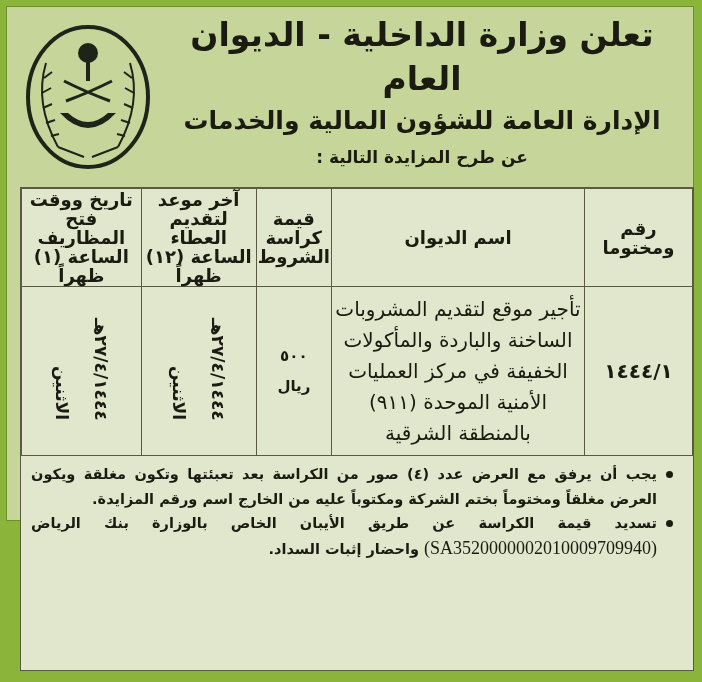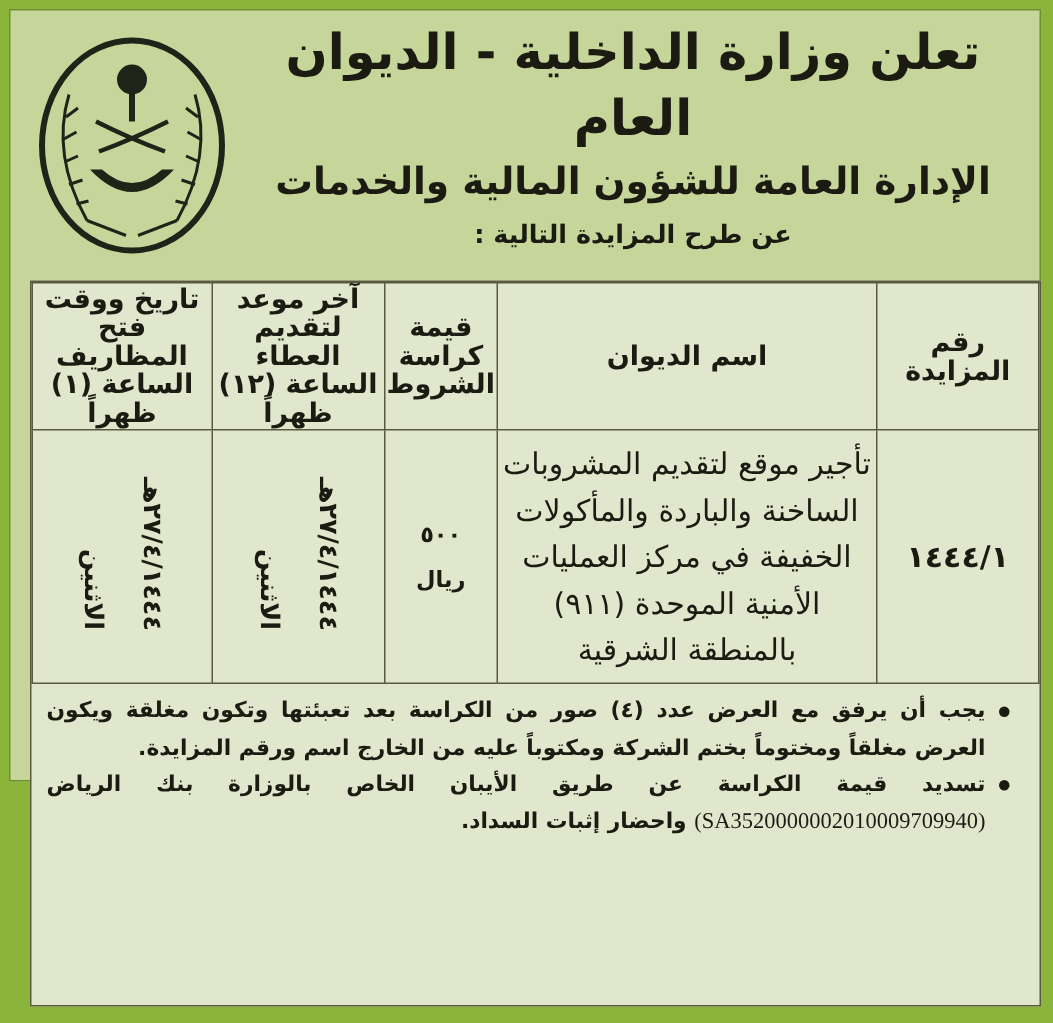--- a/index.html
+++ b/index.html
@@ -14,21 +14,21 @@
   table{border-collapse:collapse;direction:rtl;width:100%;}
   td,th{border:1px solid #5a5a40;color:#1b1b12;text-align:center;vertical-align:middle;}
   th{font-size:18px;font-weight:bold;height:76px;line-height:19px;}
   td.num{font-size:20px;font-weight:bold;}
   td.name{font-size:20px;font-weight:normal;line-height:31px;padding:4px 0;height:160px;}
   td.price{font-size:15px;font-weight:bold;line-height:30px;}
   .rot{display:inline-block;writing-mode:vertical-rl;font-size:17px;font-weight:bold;line-height:34px;}
   .notes{direction:rtl;padding:6px 18px 0 10px;margin:0;list-style:none;}
   .notes li{position:relative;font-size:14.5px;font-weight:bold;line-height:24.5px;color:#1b1b12;padding-right:18px;text-align:justify;}
   .notes li::before{content:"";position:absolute;right:2px;top:9px;width:7px;height:7px;border-radius:50%;background:#1b1b12;}
-  .iban{font-family:"Liberation Serif",serif;font-weight:normal;font-size:15px;}
+  .iban{font-family:"Liberation Serif",serif;font-weight:normal;font-size:18px;}
 </style>
 </head>
 <body>
 
 <div class="frame">
 
   <svg class="emblem" viewBox="0 0 128 148">
     <ellipse cx="64" cy="74" rx="60" ry="70" fill="none" stroke="#1f2418" stroke-width="4"></ellipse>
     <g stroke="#1f2418" stroke-width="2" fill="none">
       <path d="M22 40 Q10 80 34 124"></path>
@@ -46,21 +46,21 @@
   <div class="header">
     <div class="h1">تعلن وزارة الداخلية - الديوان العام</div>
     <div class="h2">الإدارة العامة للشؤون المالية والخدمات</div>
     <div class="h3">عن طرح المزايدة التالية :</div>
   </div>
 
   <div class="table-wrap">
     <table>
       <tbody>
           <tr>
-        <th style="width:105px">رقم المزايدة</th>
+        <th style="width:105px">رقم ومختوما</th>
         <th style="width:250px">اسم الديوان</th>
         <th style="width:66px">قيمة كراسة الشروط</th>
         <th style="width:112px">آخر موعد لتقديم العطاء الساعة (١٢) ظهراً</th>
         <th>تاريخ ووقت فتح المظاريف الساعة (١) ظهراً</th>
       </tr>
       <tr>
         <td class="num">١٤٤٤/١</td>
         <td class="name">تأجير موقع لتقديم المشروبات الساخنة والباردة والمأكولات الخفيفة في مركز العمليات الأمنية الموحدة (٩١١) بالمنطقة الشرقية</td>
         <td class="price">
           <div>٥٠٠</div>

